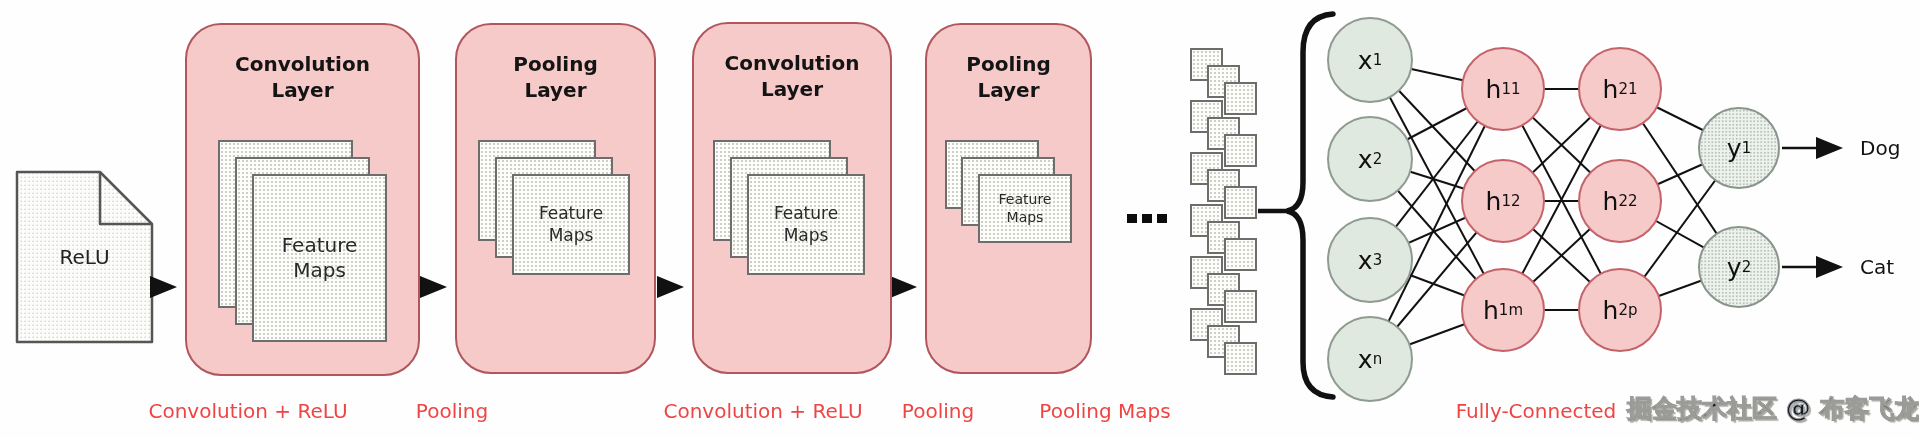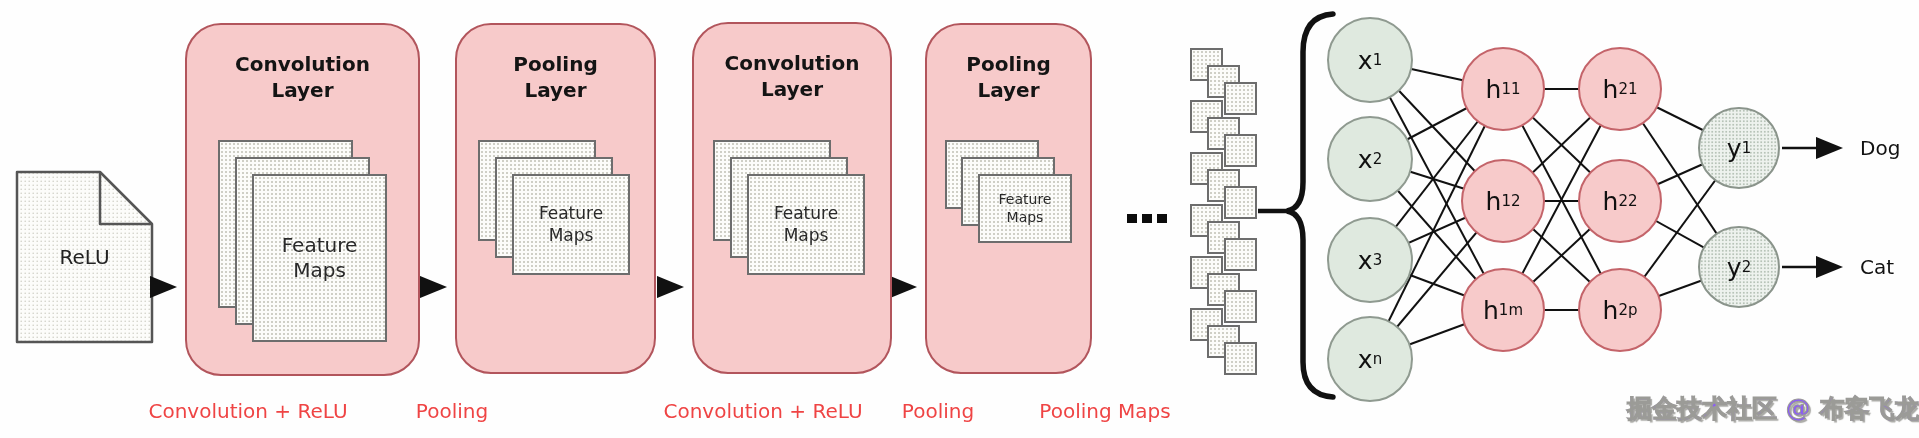--- a/index.html
+++ b/index.html
@@ -36,21 +36,21 @@
     background-color:#eef2ee;
     background-image:radial-gradient(#b7c3b8 0.9px,transparent 0.9px);
     background-size:3.5px 3.5px;}
   
   .caption{position:absolute;top:399px;transform:translateX(-50%);font-size:20px;line-height:24px;color:#ef4444;white-space:nowrap;z-index:2;}
   .doc-label{display:flex;align-items:center;justify-content:center;font-size:20px;color:#222;z-index:2;}
   .ellipsis-dot{position:absolute;width:10px;height:9px;background:#0c0c0c;z-index:2;}
   .class-label{position:absolute;transform:translate(0,-50%);font-size:20px;color:#111;z-index:2;white-space:nowrap;}
   .watermark{
     position:absolute;left:1627px;top:392px;font-size:25px;font-weight:bold;white-space:nowrap;z-index:5;
-    color:#8b5cf6;-webkit-text-stroke:1px #9b9b97;text-shadow:2px 2px 1px #a9a9a5;
+    color:#0f172a;-webkit-text-stroke:1px #9b9b97;text-shadow:2px 2px 1px #a9a9a5;
   }
 </style>
 </head>
 <body>
 
 <div class="canvas">
 
   <svg class="layer" width="1919" height="438" viewBox="0 0 1919 438">
     <defs>
       <marker id="arrow" markerWidth="11" markerHeight="9" refX="9" refY="4.5" orient="auto">
@@ -251,15 +251,16 @@
     </div>
 
   <div class="class-label" style="left:1860px;top:148px;">Dog</div>
   <div class="class-label" style="left:1860px;top:267px;">Cat</div>
 
   <div class="caption" style="left:248px;">Convolution + ReLU</div>
   <div class="caption" style="left:452px;">Pooling</div>
   <div class="caption" style="left:763px;">Convolution + ReLU</div>
   <div class="caption" style="left:938px;">Pooling</div>
   <div class="caption" style="left:1105px;">Pooling Maps</div>
+  <div class="caption" style="left:1536px;">Fully-Connected</div>
 
   <div class="watermark">掘金技术社区 @ 布客飞龙</div>
 </div>
 
 </body></html>

